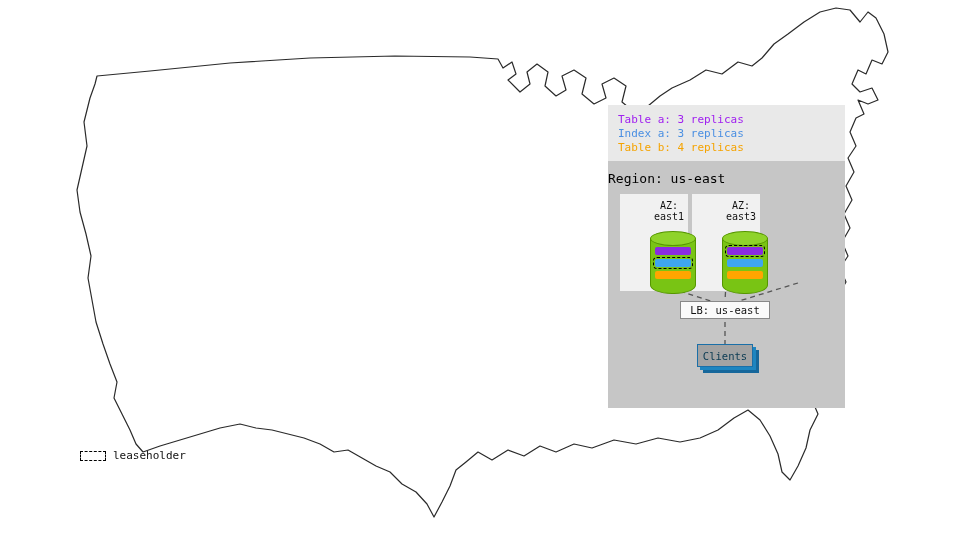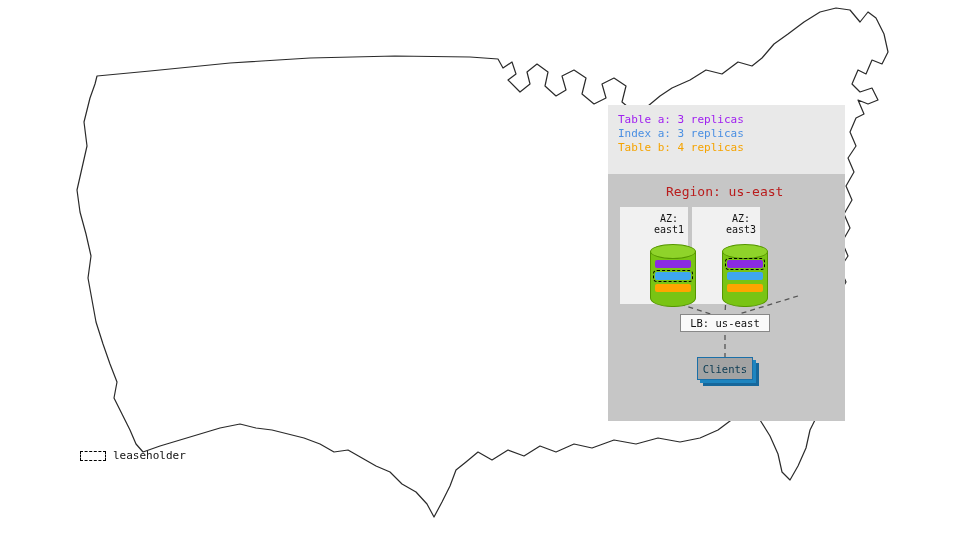--- a/index.html
+++ b/index.html
@@ -5,28 +5,28 @@
   html,body { margin:0; padding:0; background:#ffffff; }
   .stage {
     position:relative; width:960px; height:540px; background:#ffffff;
     overflow:hidden; font-family:"DejaVu Sans Mono", monospace; color:#111;
   }
   .map-svg { position:absolute; left:0; top:0; }
 
   
   .overlay { position:absolute; left:608px; top:105px; width:237px; z-index:5; }
 
-  .legend-panel { background:#e9e9e9; padding:8px 10px 19px 10px; box-sizing:border-box; }
+  .legend-panel { background:#e9e9e9; padding:8px 10px 6px 10px; box-sizing:border-box; }
   .legend-line { font-size:11px; line-height:14px; white-space:nowrap; }
   .c-table-a { color:#a020f0; }
   .c-index-a { color:#4a8fe2; }
   .c-table-b { color:#f5a300; }
 
   .region-panel { position:relative; background:#c6c6c6; height:247px; box-sizing:border-box; }
-  .region-title { font-size:13px; padding:10px 0 8px 26px; color:#b91c1c;margin-left:32px; }
+  .region-title { font-size:13px; padding:10px 0 8px 0; color:#000000; }
 
   .az-row { display:flex; gap:4px; margin:0 12px; position:relative; z-index:2; }
   .az { width:68px; height:97px; background:#f1f1f1; box-sizing:border-box;padding-left:30px; }
   .az-label { font-size:10px; text-align:center; margin-top:6px; color:#111; }
 
   .cylinder { position:relative; width:46px; height:62px; margin:9px auto 0 auto; }
   .cyl-top  { position:absolute; top:0; left:0; width:44px; height:13px;
               background:#8fd32a; border:1px solid #569600; border-radius:50%; z-index:2; }
   .cyl-body { position:absolute; top:7px; left:0; width:44px; height:54px;
               background:#79c414; border:1px solid #569600;

